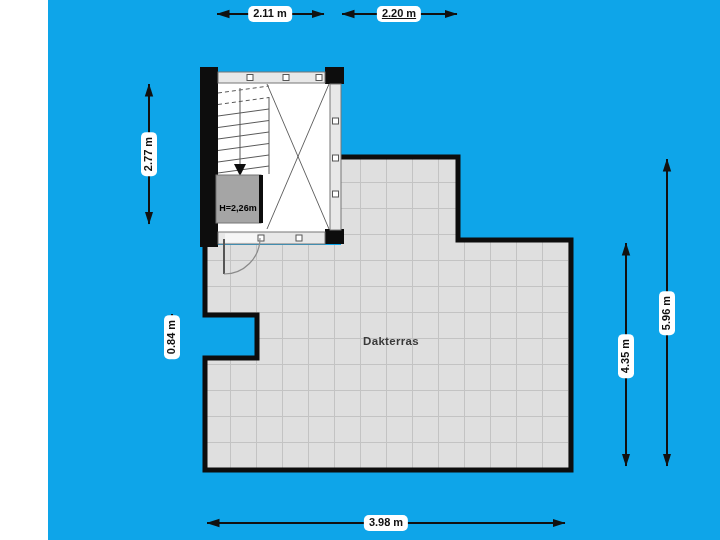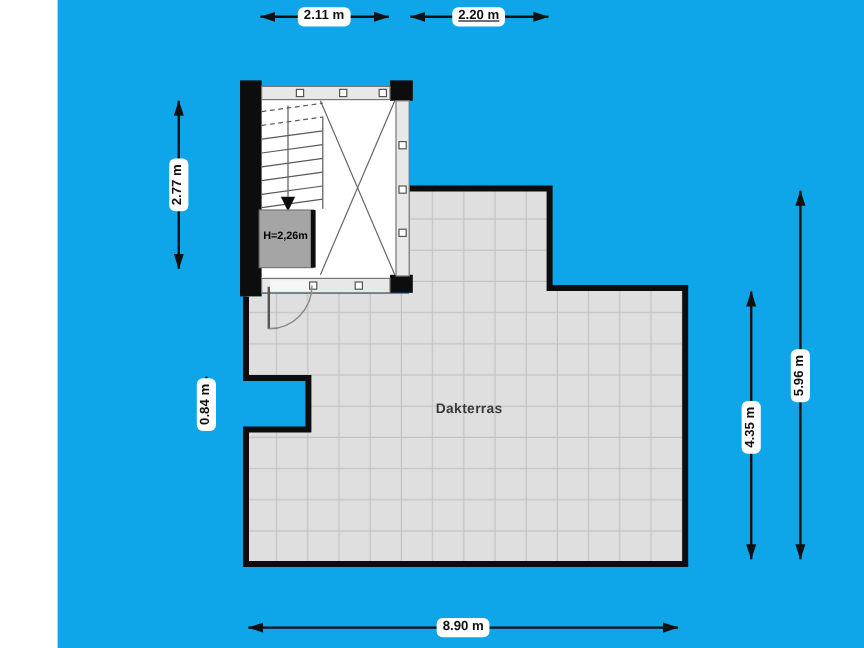--- a/index.html
+++ b/index.html
@@ -127,19 +127,19 @@
       <line x1="159" y1="523" x2="517" y2="523" marker-start="url(#arw)" marker-end="url(#arw)"></line>
     </g>
   </svg>
 
   <div class="dim-label horiz" style="left:222px; top:14px;">2.11 m</div>
   <div class="dim-label horiz" style="left:351px; top:14px;text-decoration:underline;">2.20 m</div>
   <div class="dim-label vert" style="left:101px; top:154px;">2.77 m</div>
   <div class="dim-label vert" style="left:124px; top:337px;">0.84 m</div>
   <div class="dim-label vert" style="left:578px; top:356px;">4.35 m</div>
   <div class="dim-label vert" style="left:619px; top:313px;">5.96 m</div>
-  <div class="dim-label horiz" style="left:338px; top:523px;">8.90 m</div>
+  <div class="dim-label horiz" style="left:338px; top:523px;">3.98 m</div>
 
   <div class="room-label" style="left:343px; top:341px;">Dakterras</div>
 
-  <div class="stair-height-label" style="left:190px; top:196px;text-align:center;">H=2,26m</div>
+  <div class="stair-height-label" style="left:190px; top:208px;text-align:center;">H=2,26m</div>
 
 </div>
 
 </body></html>

